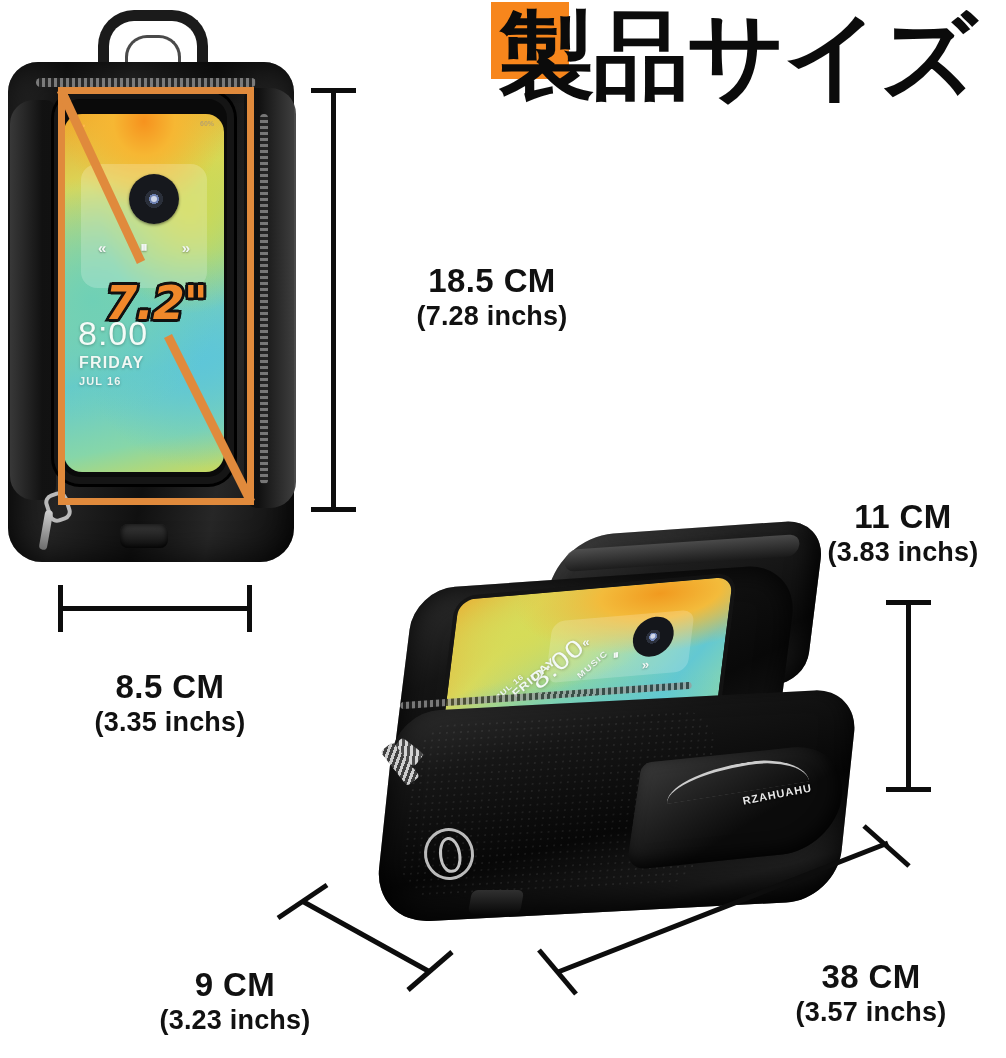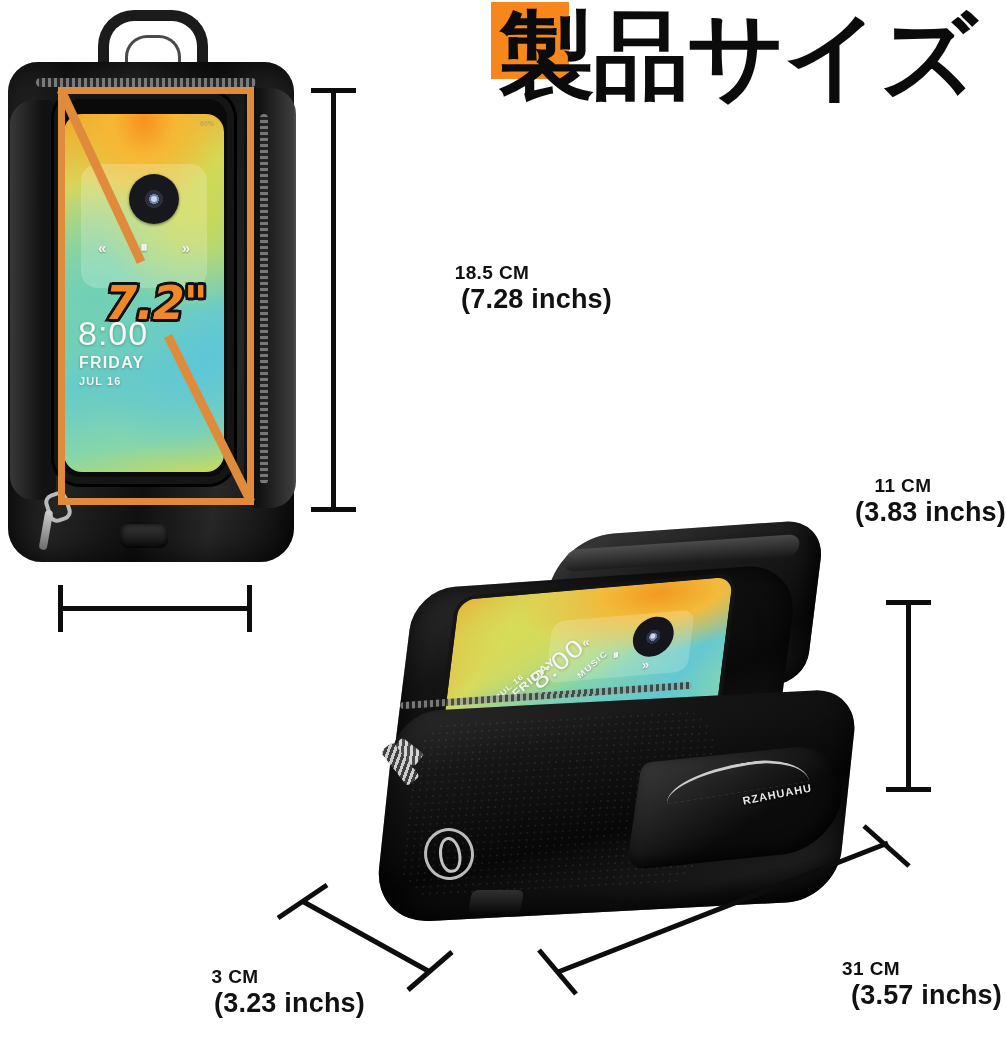--- a/index.html
+++ b/index.html
@@ -20,26 +20,26 @@
   #title-text{
     position:absolute;left:8px;top:-4px;
     font-family:"DejaVu Sans","Liberation Sans",sans-serif;
     font-weight:700;font-size:96px;line-height:120px;
     letter-spacing:-2px;color:#0b0b0b;white-space:nowrap;
   }
 
   
   .dimlabel{position:absolute;text-align:center;color:#111111;
     font-weight:700;white-space:nowrap;line-height:1.18;}
-  .dimlabel .cm{display:block;font-size:19px;letter-spacing:.4px;text-align:center;}
-  .dimlabel .inch{display:block;font-size:27px;letter-spacing:.2px;text-align:right;}
+  .dimlabel .cm{display:block;font-size:33px;letter-spacing:.4px;text-align:center;}
+  .dimlabel .inch{display:block;font-size:27px;letter-spacing:.2px;}
 
   #label-height{left:372px;top:262px;width:240px;}
   #label-width{left:40px;top:668px;width:260px;}
-  #label-depth{left:800px;top:475px;width:206px;}
+  #label-depth{left:800px;top:498px;width:206px;}
   #label-bottom-left{left:105px;top:966px;width:260px;}
   #label-bottom-right{left:740px;top:958px;width:262px;}
 
   
   .rule{position:absolute;background:#0d0d0d;}
 
   
   #rule-h-shaft{left:331px;top:88px;width:5px;height:424px;}
   #rule-h-cap-top{left:311px;top:88px;width:45px;height:5px;}
   #rule-h-cap-bot{left:311px;top:507px;width:45px;height:5px;}
@@ -425,29 +425,33 @@
       <line x1="558" y1="972" x2="888" y2="843"></line>
       <line x1="864" y1="826" x2="909" y2="866"></line>
     </g>
   </svg>
 
   <div class="dimlabel" id="label-height">
     <span class="cm">18.5 CM</span>
     <span class="inch">(7.28 inchs)</span>
   </div>
 
+  <div class="dimlabel" id="label-width">
+    <span class="cm">8.5 CM</span>
+    <span class="inch">(3.35 inchs)</span>
+  </div>
 
   <div class="dimlabel" id="label-depth">
     <span class="cm">11 CM</span>
     <span class="inch">(3.83 inchs)</span>
   </div>
 
   <div class="dimlabel" id="label-bottom-left">
-    <span class="cm">3 CM</span>
+    <span class="cm">9 CM</span>
     <span class="inch">(3.23 inchs)</span>
   </div>
 
   <div class="dimlabel" id="label-bottom-right">
-    <span class="cm">31 CM</span>
+    <span class="cm">38 CM</span>
     <span class="inch">(3.57 inchs)</span>
   </div>
 
 </div>
 
 </body></html>

